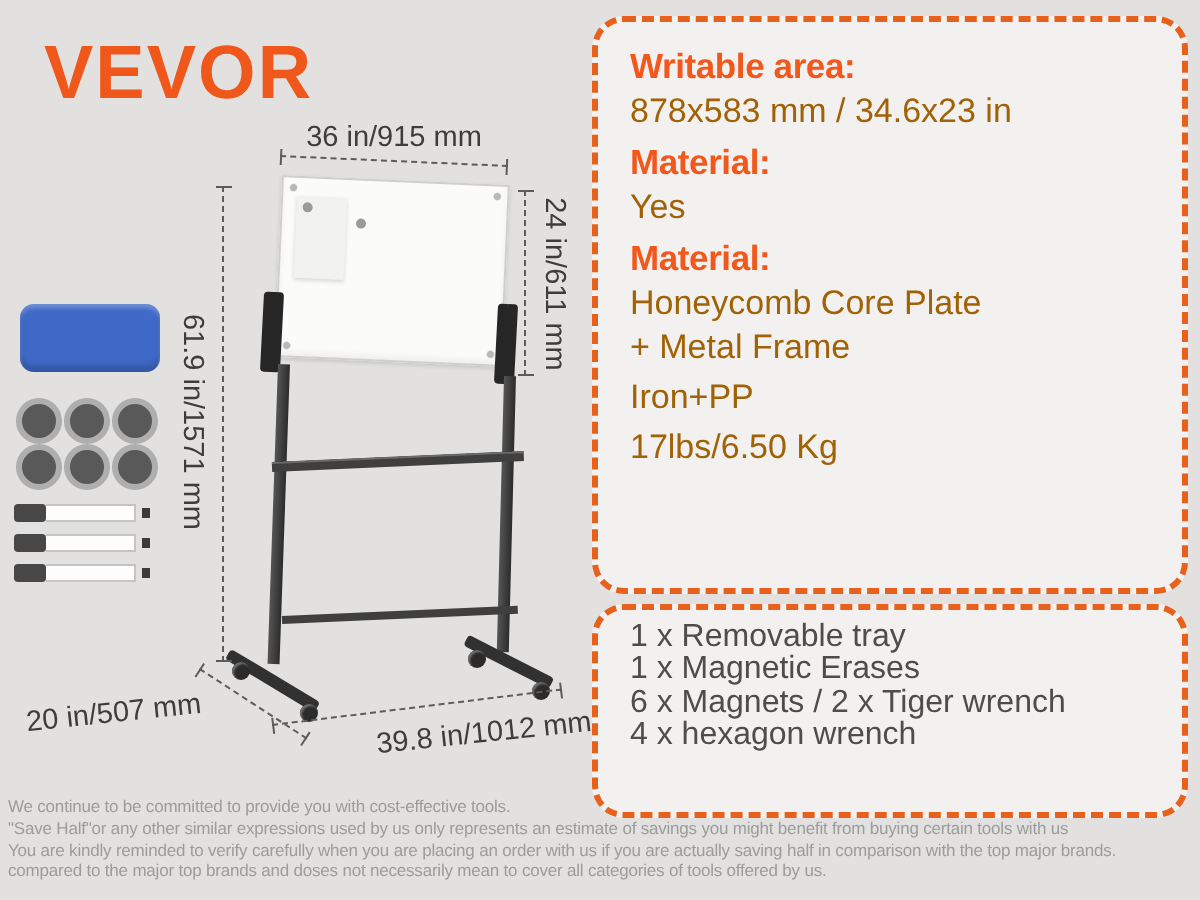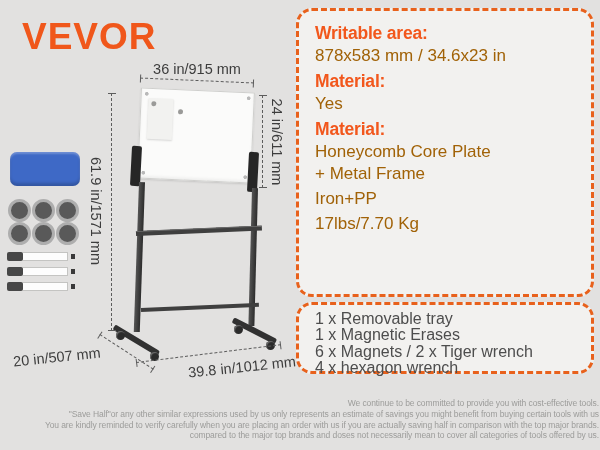--- a/index.html
+++ b/index.html
@@ -61,28 +61,28 @@
   .marker{position:absolute;left:7px;width:74px;height:9px;display:flex;align-items:center;}
   .marker.k1{top:252px;} .marker.k2{top:267px;} .marker.k3{top:282px;}
   .marker .cap{width:16px;height:9px;background:#474747;border-radius:2px;}
   .marker .mbody{width:44px;height:7px;background:#fdfdfd;border:1px solid #c4c4c2;border-left:none;}
   .marker .tip{width:4px;height:5px;background:#3a3a3a;margin-left:3px;}
 
   
   .panel{position:absolute;left:296px;width:298px;box-sizing:border-box;background:#f2f1ef;
          border:3px dashed #E8611C;border-radius:16px;}
   .panel-specs{top:8px;height:289px;padding:11px 16px;}
-  .panel-included{top:302px;height:72px;padding:6px 16px;}
+  .panel-included{top:302px;height:107px;padding:6px 16px;}
   .spec{margin-bottom:3px;}
   .spec-label{font-size:17.5px;font-weight:bold;color:#F2571C;line-height:23px;letter-spacing:-0.2px;}
   .spec-value{font-size:17px;color:#a16207;line-height:22px;}
   .inc-line{font-size:16px;color:#4d4d4d;line-height:16.4px;white-space:nowrap;}
 
   
-  .footer{position:absolute;left:4px;top:398px;width:595px;text-align:right;}
+  .footer{position:absolute;left:4px;top:398px;width:595px;}
   .fline{font-size:8.5px;line-height:10.8px;color:#9c9c9a;letter-spacing:-0.1px;white-space:nowrap;}
 </style>
 </head>
 <body>
 
 <div class="stage">
 
   <div class="logo">VEVOR</div>
 
   <div class="board">
@@ -149,21 +149,21 @@
     </div>
     <div class="spec">
       <div class="spec-label">Material:</div>
       <div class="spec-value">Honeycomb Core Plate</div>
       <div class="spec-value">+ Metal Frame</div>
     </div>
     <div class="spec">
       <div class="spec-value">Iron+PP</div>
     </div>
     <div class="spec">
-      <div class="spec-value">17lbs/7.70 Kg</div>
+      <div class="spec-value">17lbs/6.50 Kg</div>
     </div>
   </div>
 
   <div class="panel panel-included">
     <div class="inc-line">1 x Removable tray</div>
     <div class="inc-line">1 x Magnetic Erases</div>
     <div class="inc-line">6 x Magnets / 2 x Tiger wrench</div>
     <div class="inc-line">4 x hexagon wrench</div>
   </div>
 

